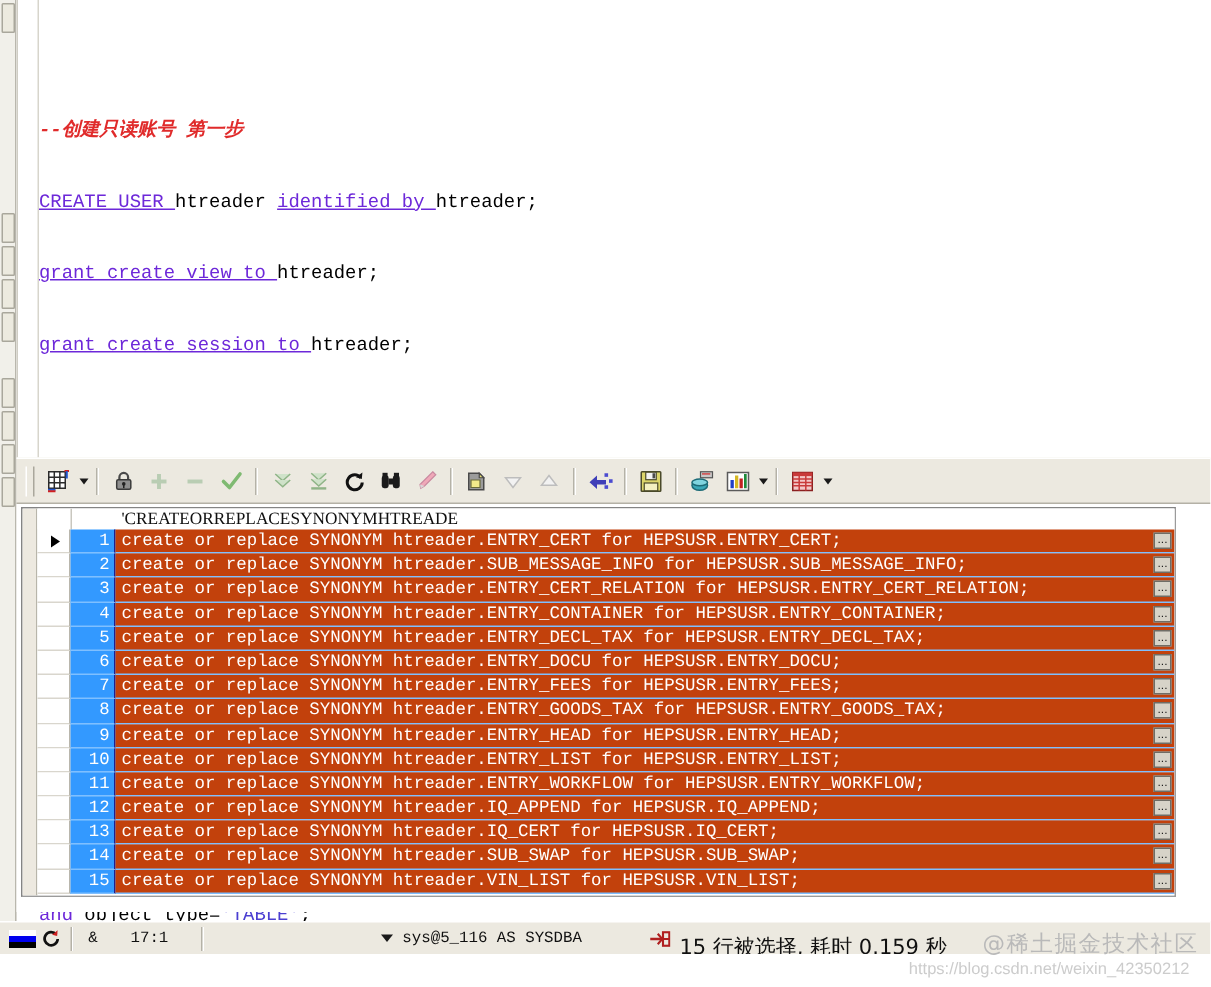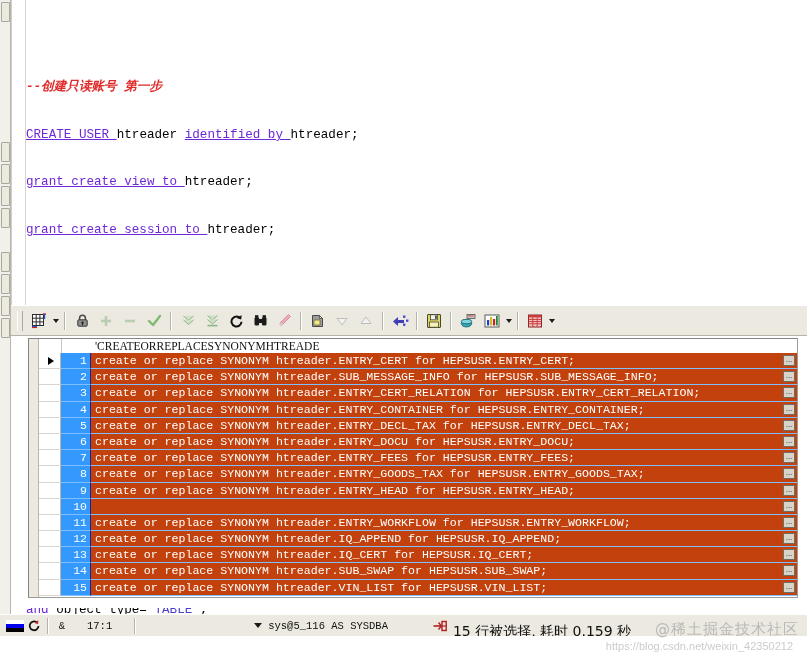--- a/index.html
+++ b/index.html
@@ -72,21 +72,21 @@
     content:"";border-left:3.5px solid transparent;border-right:3.5px solid transparent;
     border-top:4px solid #1a1a1a;display:block;
   }
   
   #grid-wrap{
     position:absolute;left:11px;top:336px;width:796px;height:272px;
     background:#ffffff;
     box-sizing:border-box;
   }
   #grid-outer{
-    position:absolute;left:17px;top:2px;width:770px;height:260px;
+    position:absolute;left:3px;top:2px;width:770px;height:260px;
     border:1px solid #9b9b9b;
     border-top-color:#848484;border-left-color:#848484;
     background:#ffffff;box-sizing:border-box;
     overflow:hidden;
   }
   #grid-leftbar{
     position:absolute;left:0;top:0;width:9px;height:100%;
     background:#ede9e0;border-right:1px solid #b8b5aa;
   }
   #grid-inner{
@@ -441,21 +441,21 @@
             <div class="cell-txt"><span>create or replace SYNONYM htreader.ENTRY_GOODS_TAX for HEPSUSR.ENTRY_GOODS_TAX;</span><div class="ellip">...</div></div>
           </div>
           <div class="grow">
             <div class="cell-ind"></div>
             <div class="cell-num">9</div>
             <div class="cell-txt"><span>create or replace SYNONYM htreader.ENTRY_HEAD for HEPSUSR.ENTRY_HEAD;</span><div class="ellip">...</div></div>
           </div>
           <div class="grow">
             <div class="cell-ind"></div>
             <div class="cell-num">10</div>
-            <div class="cell-txt"><div class="ellip">...</div></div>
+            <div class="cell-txt"><span>create or replace SYNONYM htreader.ENTRY_LIST for HEPSUSR.ENTRY_LIST;</span><div class="ellip">...</div></div>
           </div>
           <div class="grow">
             <div class="cell-ind"></div>
             <div class="cell-num">11</div>
             <div class="cell-txt"><span>create or replace SYNONYM htreader.ENTRY_WORKFLOW for HEPSUSR.ENTRY_WORKFLOW;</span><div class="ellip">...</div></div>
           </div>
           <div class="grow">
             <div class="cell-ind"></div>
             <div class="cell-num">12</div>
             <div class="cell-txt"><span>create or replace SYNONYM htreader.IQ_APPEND for HEPSUSR.IQ_APPEND;</span><div class="ellip">...</div></div>

